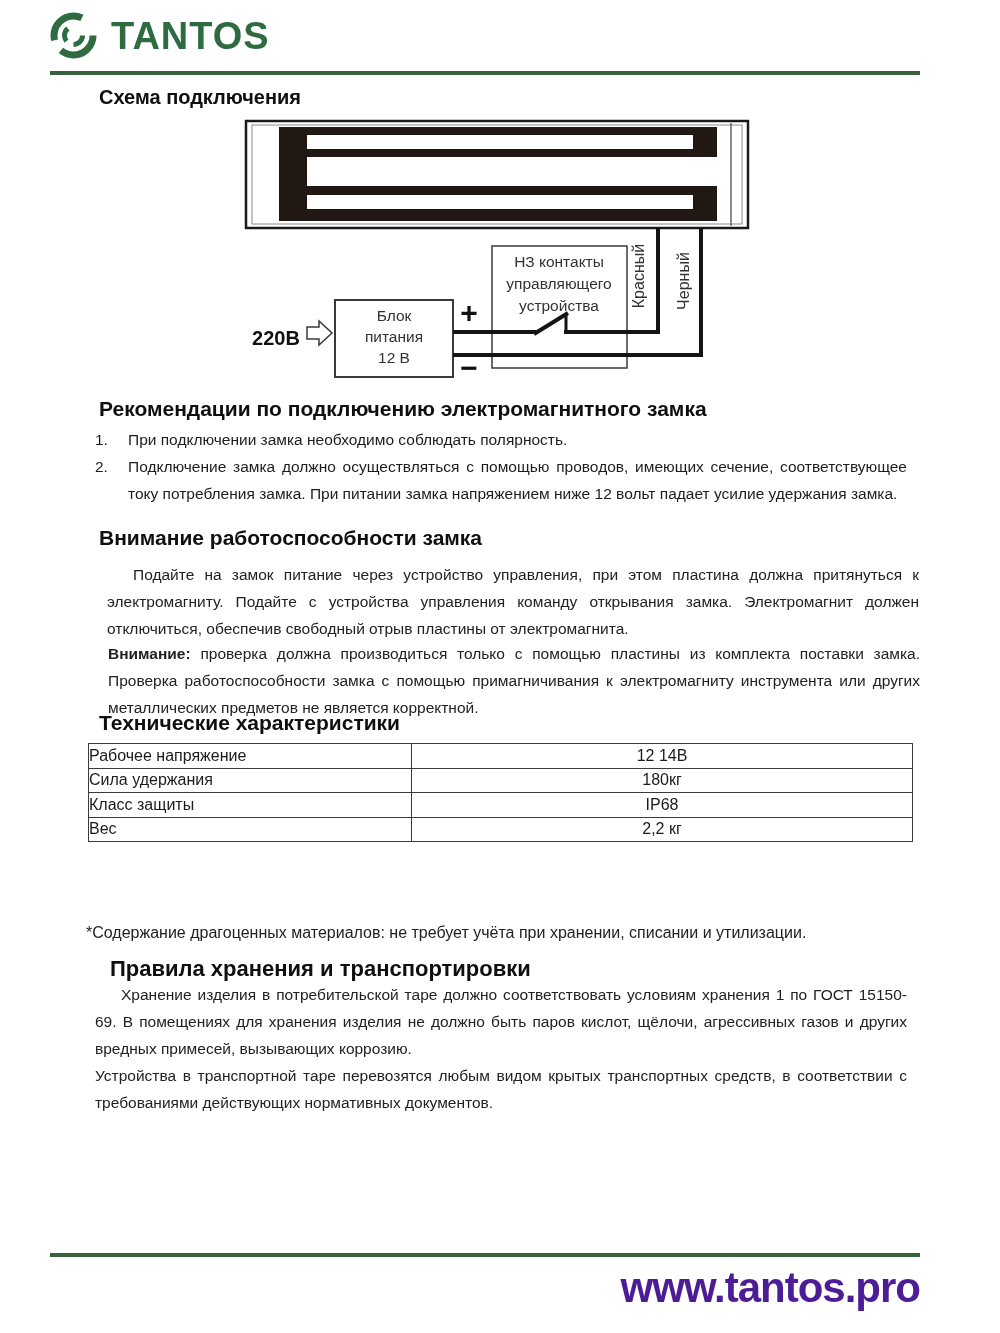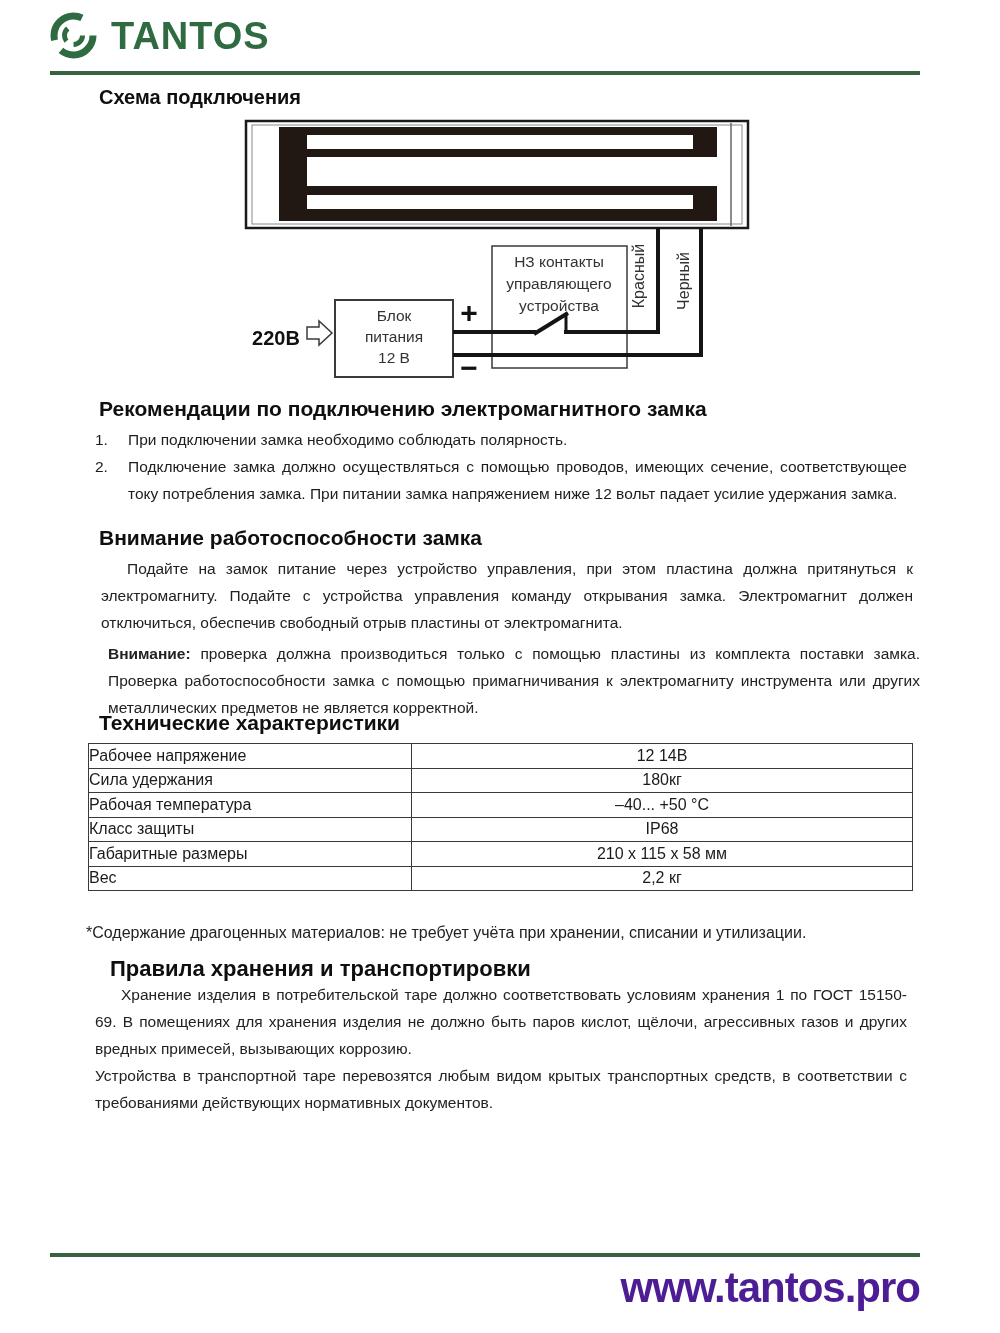--- a/index.html
+++ b/index.html
@@ -17,21 +17,21 @@
   .rule-bottom{left:50px;top:1253px;width:870px;}
   
   .h-section{font-weight:bold;color:#0f0f0f;margin:4px;line-height:1.1;}
   .h-scheme{left:95px;top:82px;font-size:20px;}
   .h1{left:95px;top:393px;font-size:21px;}
   .h2{left:95px;top:522px;font-size:21px;}
   .h3{left:95px;top:707px;font-size:21px;}
   .h4{left:106px;top:953px;font-size:22px;}
   
   .body-txt{font-size:15.5px;line-height:27px;text-align:justify;color:#222;}
-  .p-check{left:95px;top:549px;width:812px;text-indent:26px;margin:6px;}
+  .p-check{left:95px;top:549px;width:812px;text-indent:26px;margin:12px;}
   .p-warn{left:95px;top:627px;width:812px;margin:13px;}
   .p-store1{left:95px;top:981px;width:812px;text-indent:26px;margin:0;}
   .p-store2{left:95px;top:1062px;width:812px;margin:0;}
   .note{left:86px;top:924px;font-size:16px;color:#222;}
   
   .rec-list{left:95px;top:426px;width:812px;}
   .rec-item{display:flex;align-items:flex-start;}
   .rec-num{width:33px;flex:0 0 33px;font-size:15.5px;line-height:27px;}
   .rec-txt{flex:1;font-size:15.5px;line-height:27px;text-align:justify;}
   
@@ -127,30 +127,22 @@
   <tbody>
     <tr>
       <td class="c1">Рабочее напряжение</td>
       <td class="c2">12 14В</td>
     </tr>
     <tr>
       <td class="c1">Сила удержания</td>
       <td class="c2">180кг</td>
     </tr>
     <tr>
-      <td class="c1">Рабочая температура</td>
-      <td class="c2">–40... +50 °С</td>
-    </tr>
-    <tr>
       <td class="c1">Класс защиты</td>
       <td class="c2">IP68</td>
-    </tr>
-    <tr>
-      <td class="c1">Габаритные размеры</td>
-      <td class="c2">210 х 115 х 58 мм</td>
     </tr>
     <tr>
       <td class="c1">Вес</td>
       <td class="c2">2,2 кг</td>
     </tr>
   </tbody>
 </table>
 <div class="abs note">*Содержание драгоценных материалов: не требует учёта при хранении, списании и утилизации.</div>
 
 <h2 class="abs h-section h4">Правила хранения и транспортировки</h2>

